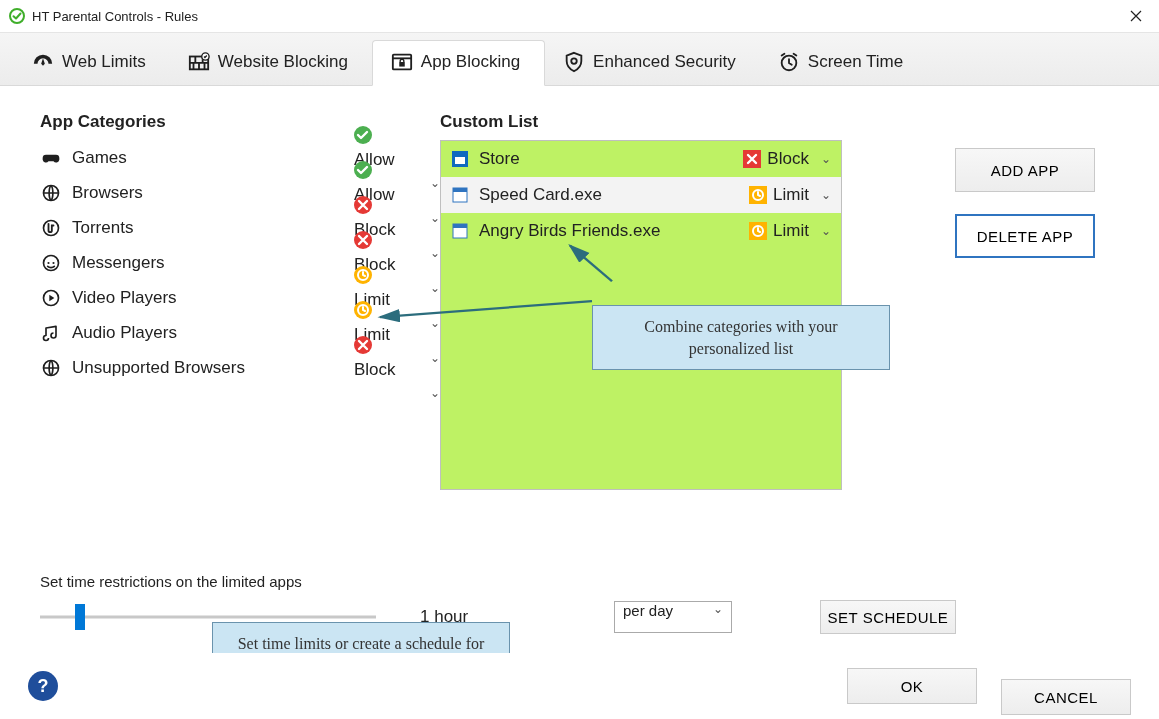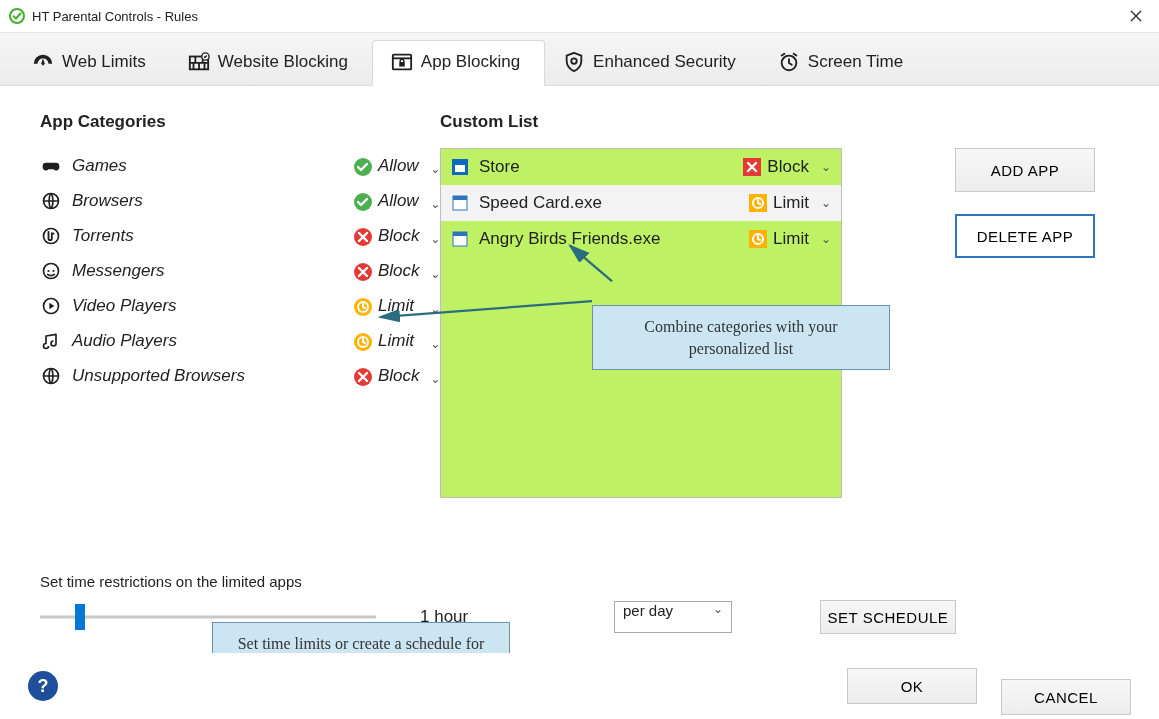--- a/index.html
+++ b/index.html
@@ -63,39 +63,39 @@
     box-sizing:border-box;
   }
   .cols { display:flex; }
   .col-left { width: 400px; }
   .col-mid  { flex:1; }
   .col-right{ width: 170px; padding-left: 24px;}
 
   .sect-title {
     font-weight: bold;
     font-size: 17px;
-    margin-bottom: 16px;
+    margin-bottom: 8px;
   }
 
   .cat-list { }
   .cat-row {
     display:flex; align-items:center;
     height: 35px;
     font-size: 17px;
-    font-style: italic;
   }
   .cat-row .caticon {
     width: 22px; height:22px; margin-right: 10px;
     display:flex; align-items:center; justify-content:center;
   }
   .cat-row .catname { flex:1; }
   .status {
-    display:flex; align-items:flex-end; gap:6px;
+    display:flex; align-items:flex-start; gap:6px;
     width: 86px;
     cursor:pointer;
+    flex-direction:column;
   }
   .status .badge {
     width:18px; height:18px; border-radius:50%;
     display:flex; align-items:center; justify-content:center;
   }
   .badge.allow { background:#4caf50; }
   .badge.block { background:#e53935; }
   .badge.limit { background:#ffb300; }
   .badge svg { display:block; }
   .status .chev { font-size:12px; color:#555; margin-left:auto;}

